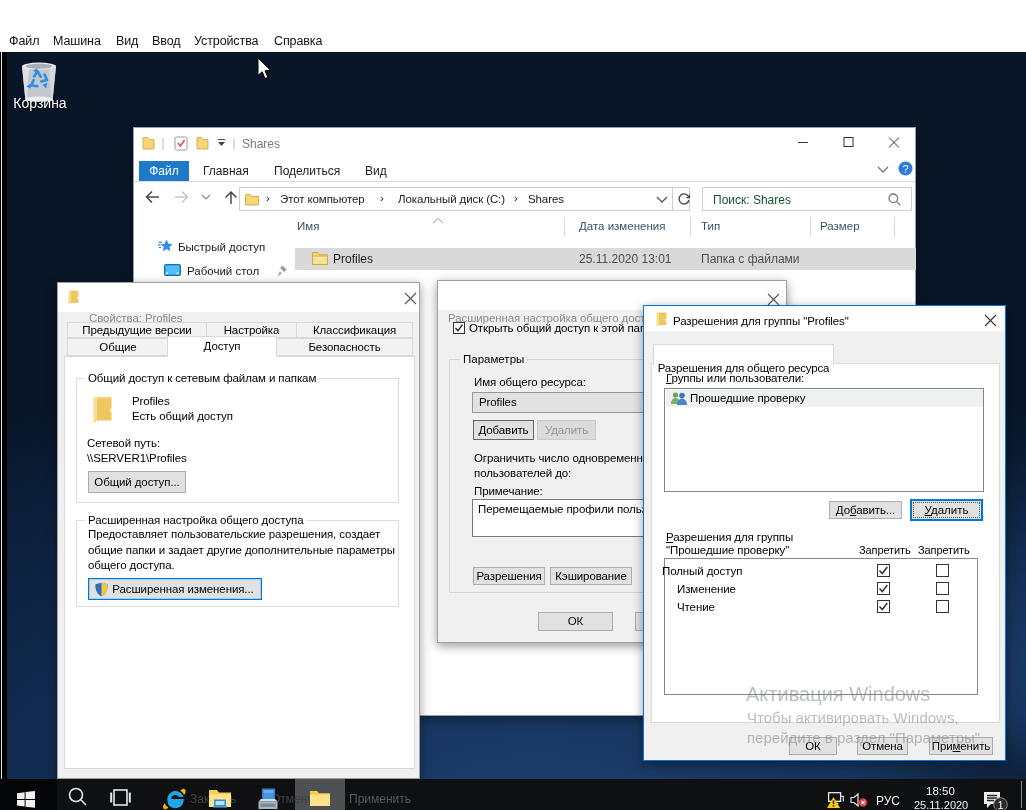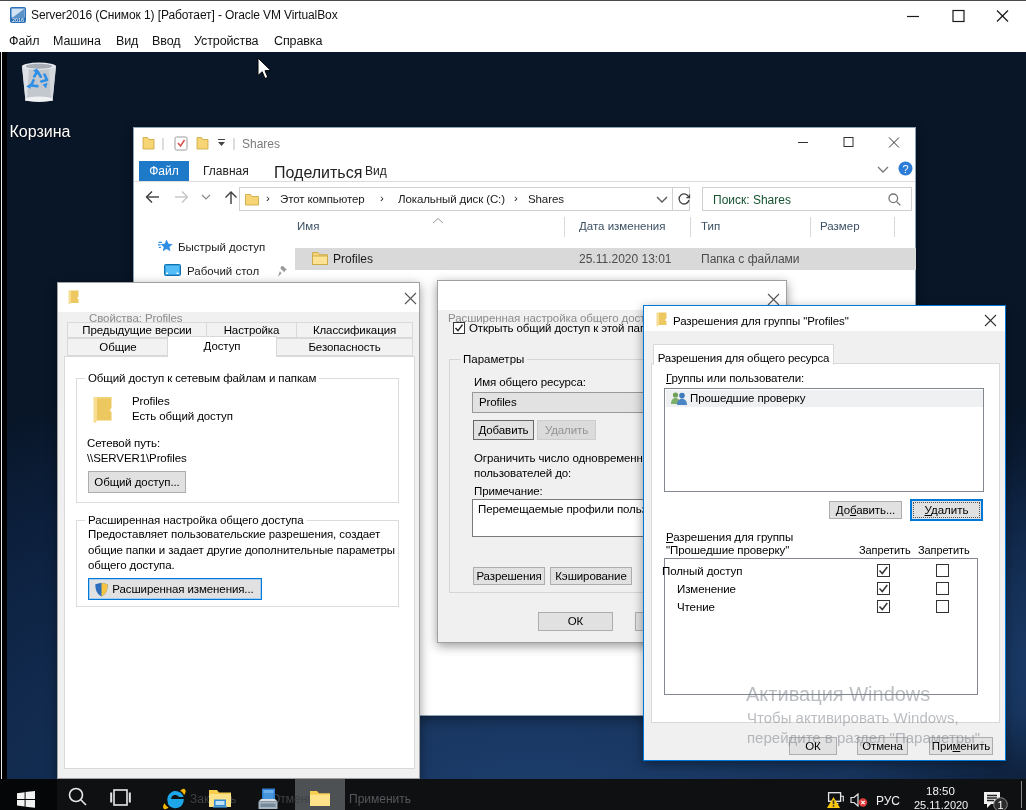--- a/index.html
+++ b/index.html
@@ -35,35 +35,20 @@
 .taskbar { position:absolute; left:0; top:727px; width:1026px; height:31px; background:#0e1012; }
 
 .crumb { font-size:11.5px; letter-spacing:-0.1px; color:#1a1a1a; white-space:nowrap; }
 .sep-v { position:absolute; width:1px; background:#d9d9d9; }
 .hdr { position:absolute; font-size:11.5px; color:#3c5064; white-space:nowrap; }
 .navt { position:absolute; font-size:11.5px; color:#1a1a1a; white-space:nowrap; }
 </style></head>
 <body>
 <div class="screen">
 
-  <div class="vb-title">
-    <svg class="abs" style="left:9px;top:5px" width="18" height="18" viewBox="0 0 18 18">
-        <rect x="1" y="1" width="16" height="16" rx="2" fill="#2a6fb8"></rect>
-        <rect x="2.5" y="2.5" width="13" height="9" fill="#cfe3f5"></rect>
-        <path d="M3 12 L15 3 L15 12 Z" fill="#5b93c9"></path>
-        <text x="9" y="16" font-size="5.5" fill="#fff" text-anchor="middle" font-family="Liberation Sans">2016</text>
-      </svg>
-    <div class="txt">Server2016 (Снимок 1) [Работает] - Oracle VM VirtualBox</div>
-    <svg class="abs" style="left:896px;top:0" width="130" height="28" viewBox="0 0 130 28" fill="none" stroke="#1a1a1a" stroke-width="1.2">
-      <line x1="11" y1="15.5" x2="23" y2="15.5"></line>
-      <rect x="57" y="9.5" width="11" height="11"></rect>
-      <line x1="101" y1="9.5" x2="112" y2="20.5"></line>
-        <line x1="112" y1="9.5" x2="101" y2="20.5"></line>
-    </svg>
-  </div>
 
   <div class="vb-menu">
     <span style="left:9px">Файл</span>
     <span style="left:53px">Машина</span>
     <span style="left:116px">Вид</span>
     <span style="left:152px">Ввод</span>
     <span style="left:194px">Устройства</span>
     <span style="left:274px">Справка</span>
   </div>
 
@@ -80,21 +65,21 @@
       <ellipse cx="22" cy="38.2" rx="13.5" ry="2.8" fill="#eff1f3"></ellipse>
       <g stroke="#2f8fe6" stroke-width="2.6" fill="none" stroke-linejoin="round" stroke-linecap="round">
         <path d="M17.2 15.5 l3.2 -5.2 3.4 5.4"></path>
         <path d="M27.5 13.5 l2.6 5.6 -5.8 1.4"></path>
         <path d="M16.5 19.2 l-2.3 5.3 6.2 0.6"></path>
       </g>
       <path d="M20.4 7.2 l-4.6 2.6 4.8 2.4 z" fill="#2f8fe6"></path>
       <path d="M30.6 21.8 l-5 1.6 3.4 4 z" fill="#2f8fe6"></path>
       <path d="M13.6 22.6 l0 5.2 -4.4 -2.4 z" fill="#2f8fe6"></path>
     </svg>
-    <div class="abs" style="left:0px;top:71px;width:80px;text-align:center;font-size:16px;color:#fff;text-shadow:0 1px 2px #000">Корзина</div>
+    <div class="abs" style="left:0px;top:43px;width:80px;text-align:center;font-size:14px;color:#fff;text-shadow:0 1px 2px #000">Корзина</div>
 
     <svg class="abs" style="left:256px;top:5px;z-index:60" width="18" height="24" viewBox="0 0 18 24">
       <path d="M2 1 L2 18.5 L6.2 14.7 L9 21.5 L11.8 20.3 L9 13.7 L14.8 13.5 Z" fill="#fff" stroke="#000" stroke-width="1"></path>
     </svg>
 
     <div class="abs" id="explorer" style="left:133px;top:75px;width:783px;height:589px;background:#fff;border:1px solid #8ea4b8;box-shadow:0 3px 10px rgba(0,0,0,0.4)">
 
       <svg class="abs" style="left:8px;top:6px" width="230" height="22" viewBox="0 0 230 22">
         <g>
           <path d="M1 3.5 h4.5 l1.5 2 h5 v9.5 h-11 z" fill="#f7d575" stroke="#c7a33c" stroke-width="0.8"></path>
@@ -110,21 +95,21 @@
       <div class="abs" style="left:108px;top:9px;font-size:12px;color:#7a7a7a">Shares</div>
       <svg class="abs" style="left:650px;top:0" width="133" height="30" viewBox="0 0 133 30" fill="none" stroke="#333" stroke-width="1">
         <line x1="14" y1="14.5" x2="24" y2="14.5"></line>
         <rect x="60" y="9.5" width="9" height="9"></rect>
         <line x1="105" y1="9.5" x2="115" y2="19.5"></line>
           <line x1="115" y1="9.5" x2="105" y2="19.5"></line>
       </svg>
 
       <div class="abs" style="left:5px;top:33px;width:50px;height:20px;background:#1e7ac9;color:#fff;font-size:12px;text-align:center;line-height:20px">Файл</div>
       <div class="abs" style="left:69px;top:36px;font-size:12px;color:#222">Главная</div>
-      <div class="abs" style="left:140px;top:36px;font-size:16px;color:#222">Поделиться</div>
+      <div class="abs" style="left:140px;top:36px;font-size:12px;color:#222">Поделиться</div>
       <div class="abs" style="left:231px;top:36px;font-size:12px;color:#222">Вид</div>
       <svg class="abs" style="left:743px;top:38px" width="12" height="8" viewBox="0 0 12 8" fill="none" stroke="#777" stroke-width="1.3">
           <path d="M1 1 l5 5 l5 -5"></path>
         </svg>
       <svg class="abs" style="left:764px;top:33px" width="15" height="15" viewBox="0 0 15 15">
           <circle cx="7.5" cy="7.5" r="7" fill="#2c7cd8"></circle>
           <text x="7.5" y="11.5" font-size="11" font-family="Liberation Sans" fill="#fff" text-anchor="middle">?</text>
         </svg>
       <div class="abs" style="left:0;top:53px;width:781px;height:1px;background:#dcdcdc"></div>
 
@@ -297,21 +282,21 @@
           <path d="M3 0.5 L10.5 0.5 L10.5 6.6 L9.3 7.5 L9.3 8.4 L10.5 9.2 L10.5 13 L3 13 Z" fill="#edc75f"></path>
           <path d="M0.5 0.5 L3 0.5 L3 13 L1.8 14.5 L0.5 13.7 Z" fill="#f6dd92"></path>
         </svg>
       <div class="dlg-txt" style="left:29px;top:9px;color:#000">Разрешения для группы "Profiles"</div>
       <svg class="abs" style="left:340px;top:8px" width="13" height="13" viewBox="0 0 13 13" stroke="#333" stroke-width="1.1">
           <line x1="1" y1="1" x2="12" y2="12"></line>
           <line x1="12" y1="1" x2="1" y2="12"></line>
         </svg>
 
       <div class="abs" style="left:7px;top:57px;width:349px;height:360px;background:#fff;border:1px solid #d9d9d9"></div>
-      <div class="abs" style="left:9px;top:38px;width:181px;height:21px;background:#fff;border:1px solid #d9d9d9;border-bottom:none;font-size:11.5px;letter-spacing:-0.2px;color:#000;text-align:center;padding-top:7px;white-space:nowrap">Разрешения для общего ресурса</div>
+      <div class="abs" style="left:9px;top:38px;width:181px;height:21px;background:#fff;border:1px solid #d9d9d9;border-bottom:none;font-size:11.5px;letter-spacing:-0.2px;color:#000;text-align:center;padding-top:17px;white-space:nowrap">Разрешения для общего ресурса</div>
       <div class="t12" style="left:22px;top:66px"><span class="u">Г</span>руппы или пользователи:</div>
 
       <div class="abs" style="left:20px;top:82px;width:320px;height:104px;background:#fff;border:1px solid #828790">
         <div class="abs" style="left:1px;top:1px;width:317px;height:17px;background:#eef0f2"></div>
         <svg class="abs" style="left:5px;top:2px" width="18" height="15" viewBox="0 0 18 15">
             <circle cx="5.5" cy="4" r="2.6" fill="#6fa055"></circle>
             <path d="M1 13 c0 -4 2 -6 4.5 -6 c2.5 0 4.5 2 4.5 6 z" fill="#7cb06a"></path>
             <circle cx="12" cy="4.6" r="2.8" fill="#3f7ab8"></circle>
             <path d="M7 14 c0 -4 2.2 -6.2 5 -6.2 c2.8 0 5 2.2 5 6.2 z" fill="#4a86c5"></path>
           </svg>

